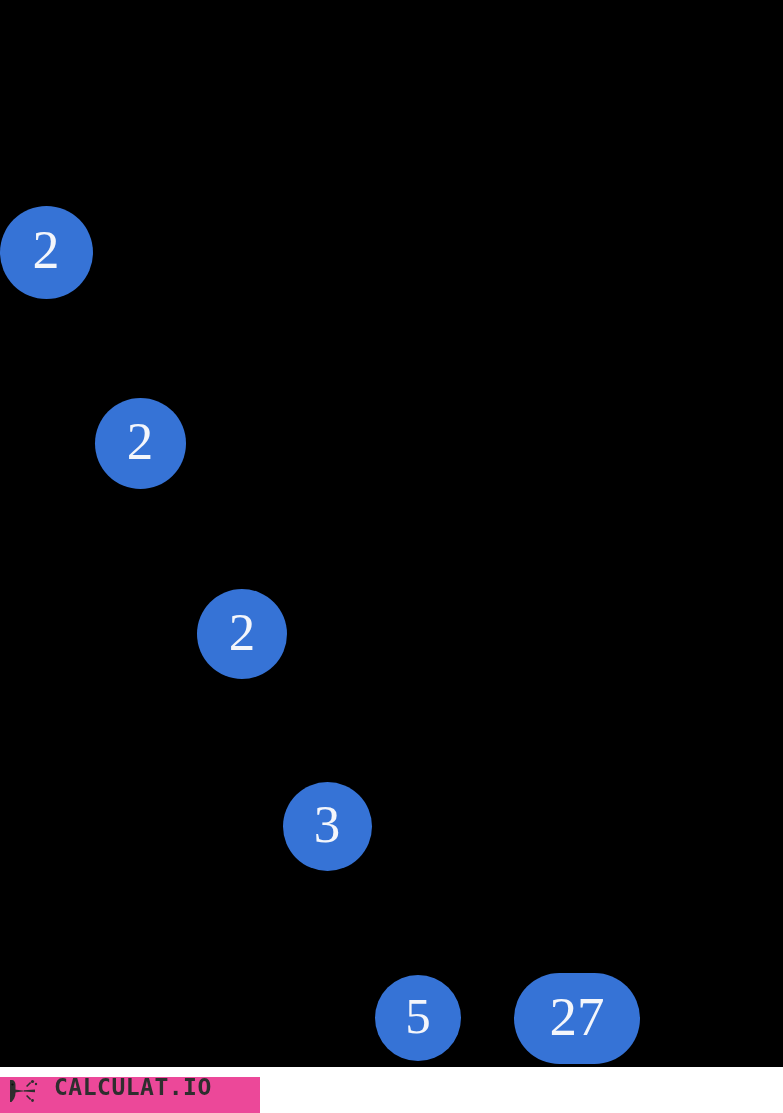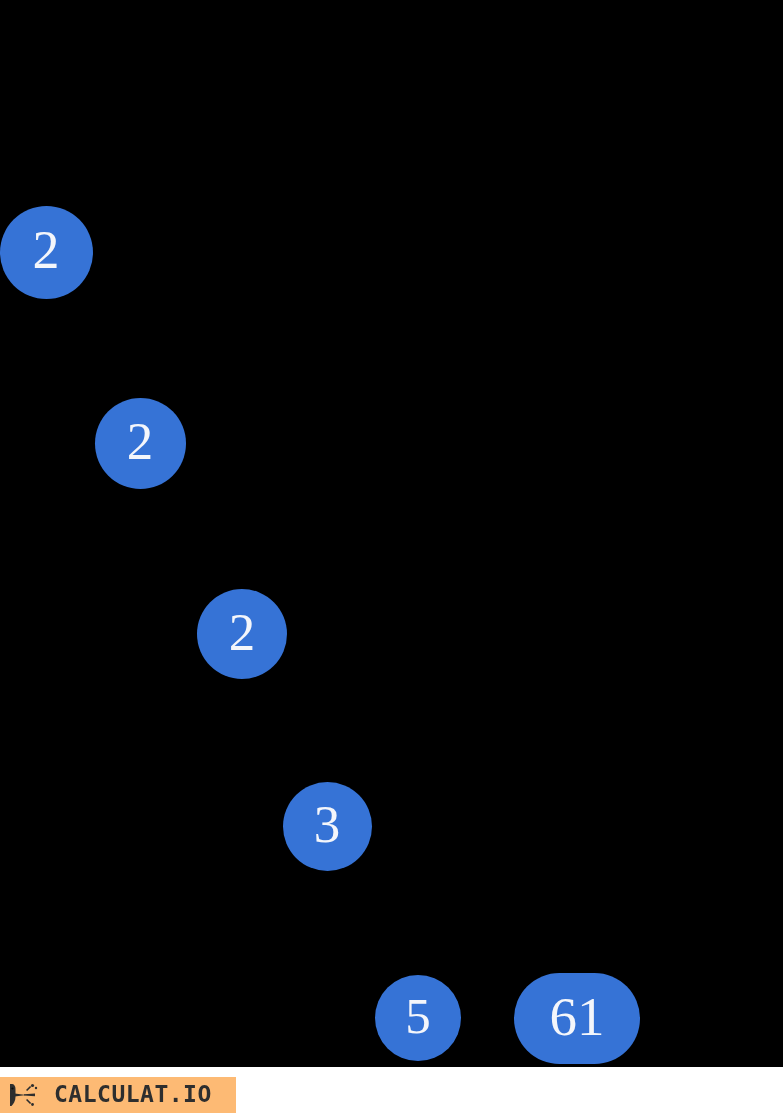--- a/index.html
+++ b/index.html
@@ -62,25 +62,24 @@
     left: 0;
     top: 1067px;
     width: 783px;
     height: 46px;
     background: #ffffff;
   }
   #watermark-badge {
     position: absolute;
     left: 0;
     top: 10px;
-    width: 236px;
+    width: 260px;
     height: 36px;
-    background: #fdba74;
+    background: #ec4899;
     display: flex;
-    align-items: center;
     gap: 6px;
     padding-left: 6px;
     box-sizing: border-box;
   }
   #watermark-logo {
     flex: 0 0 auto;
     width: 42px;
     height: 28px;
     position: relative;
   }
@@ -111,21 +110,21 @@
       <div class="node circle" style="width: 90px; height: 90px; left: 197px; top: 589px; font-size: 53px; background: rgb(54, 115, 214); color: rgb(244, 246, 251);">
         <span>2</span>
       </div>
       <div class="node circle" style="width: 89px; height: 89px; left: 282.5px; top: 781.5px; font-size: 53px; background: rgb(54, 115, 214); color: rgb(244, 246, 251);">
         <span>3</span>
       </div>
       <div class="node circle" style="width: 86px; height: 86px; left: 375px; top: 975px; font-size: 51px; background: rgb(54, 115, 214); color: rgb(244, 246, 251);">
         <span>5</span>
       </div>
       <div class="node pill" style="width: 126px; height: 91px; left: 514px; top: 972.5px; font-size: 55px; background: rgb(54, 115, 214); color: rgb(244, 246, 251);">
-        <span>61</span>
+        <span>27</span>
       </div>
     </div>
 
   <div id="watermark-strip">
     <div id="watermark-badge">
       <div id="watermark-logo">
         <svg viewBox="0 0 42 28" width="42" height="28" aria-hidden="true">
           <g fill="#2e2e2e">
             <path d="M6 3 C8 3 9.5 5 9.5 8 L9.5 16 C9.5 20 7.5 23 5.5 25 L4 25 L4 3 Z"></path>
             <path d="M5 12 L20 14 L5 16 Z"></path>

